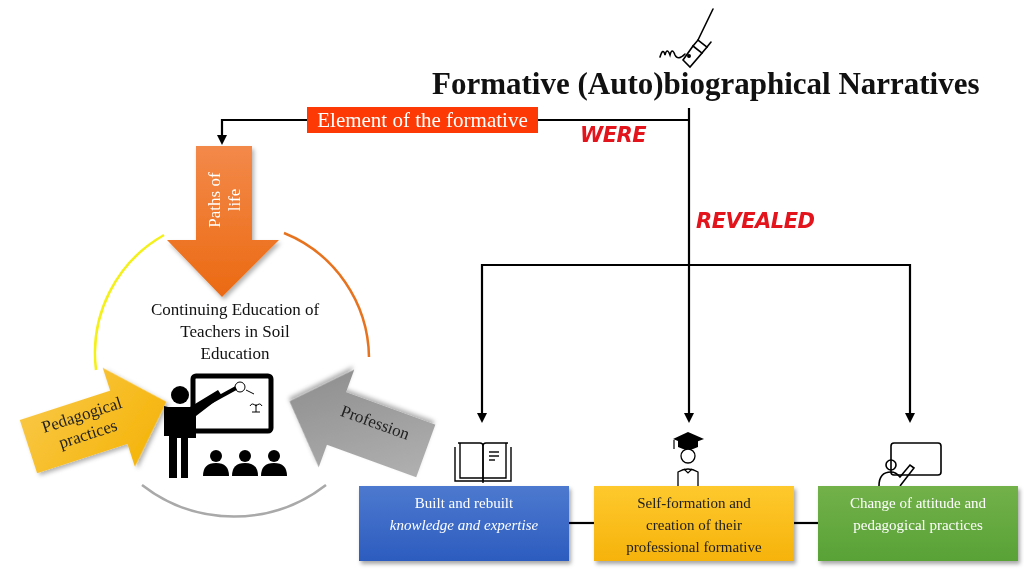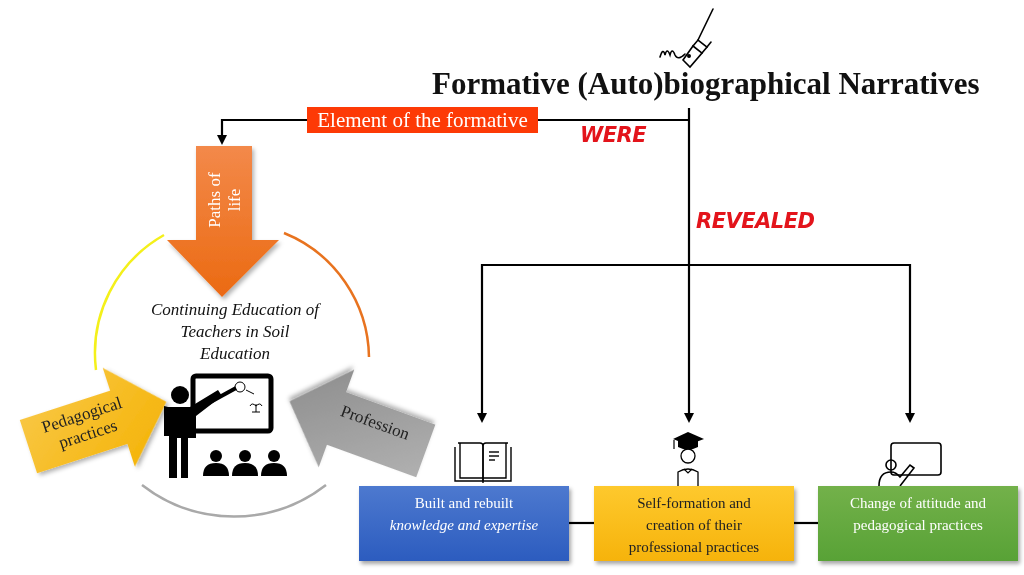--- a/index.html
+++ b/index.html
@@ -1,21 +1,21 @@
 <!DOCTYPE html>
 <html><head>
 <meta charset="utf-8">
 <style>
   html, body { margin:0; padding:0; background:#ffffff; }
   body { width:1024px; height:575px; position:relative; overflow:hidden; font-family:"Liberation Serif", serif; }
   #canvas { position:absolute; left:0; top:0; width:1024px; height:575px; }
   .title { position:absolute; left:432px; top:66px; font-family:"Liberation Serif", serif; font-weight:bold; font-size:31px; color:#111; white-space:nowrap; }
   .red-label { position:absolute; left:307px; top:107px; width:231px; height:26px; background:#fd3a06; color:#fff; font-size:21px; text-align:center; line-height:26px; }
   .connector-word { position:absolute; font-family:"DejaVu Sans", sans-serif; font-style:italic; font-weight:bold; color:#e3141b; font-size:21px; letter-spacing:-0.5px; }
-  .center-text { position:absolute; left:118px; top:299px; width:234px; text-align:center; font-size:17px; line-height:22px; color:#111;font-style:italic; }
+  .center-text { position:absolute; left:118px; top:299px; width:234px; text-align:center; font-size:17px; line-height:22px; color:#111; }
   .box { position:absolute; top:486px; height:75px; text-align:center; font-size:15px; line-height:22px; box-shadow:2px 3px 4px rgba(0,0,0,0.35); box-sizing:border-box; padding-top:6px; }
   .box-blue { left:359px; width:210px; background:linear-gradient(#4d79cf,#2c5cbf); color:#fff; }
   .box-yellow { left:594px; width:200px; background:linear-gradient(#fec92d,#f6b30b); color:#222; }
   .box-green { left:818px; width:200px; background:linear-gradient(#73b14a,#58a236); color:#fff; }
   .rot-text { position:absolute; font-size:17px; line-height:20px; text-align:center; white-space:nowrap; }
 </style>
 </head>
 <body>
 
 <svg id="canvas" viewBox="0 0 1024 575" xmlns="http://www.w3.org/2000/svg">
@@ -147,18 +147,18 @@
   <div>Education</div>
 </div>
 
 <div class="box box-blue">
   <div>Built and rebuilt</div>
   <div style="font-style:italic;">knowledge and expertise</div>
 </div>
 <div class="box box-yellow">
   <div>Self-formation and</div>
   <div>creation of their</div>
-  <div>professional practices</div>
+  <div>professional formative</div>
 </div>
 <div class="box box-green">
   <div>Change of attitude and</div>
   <div>pedagogical practices</div>
 </div>
 
 </body></html>

